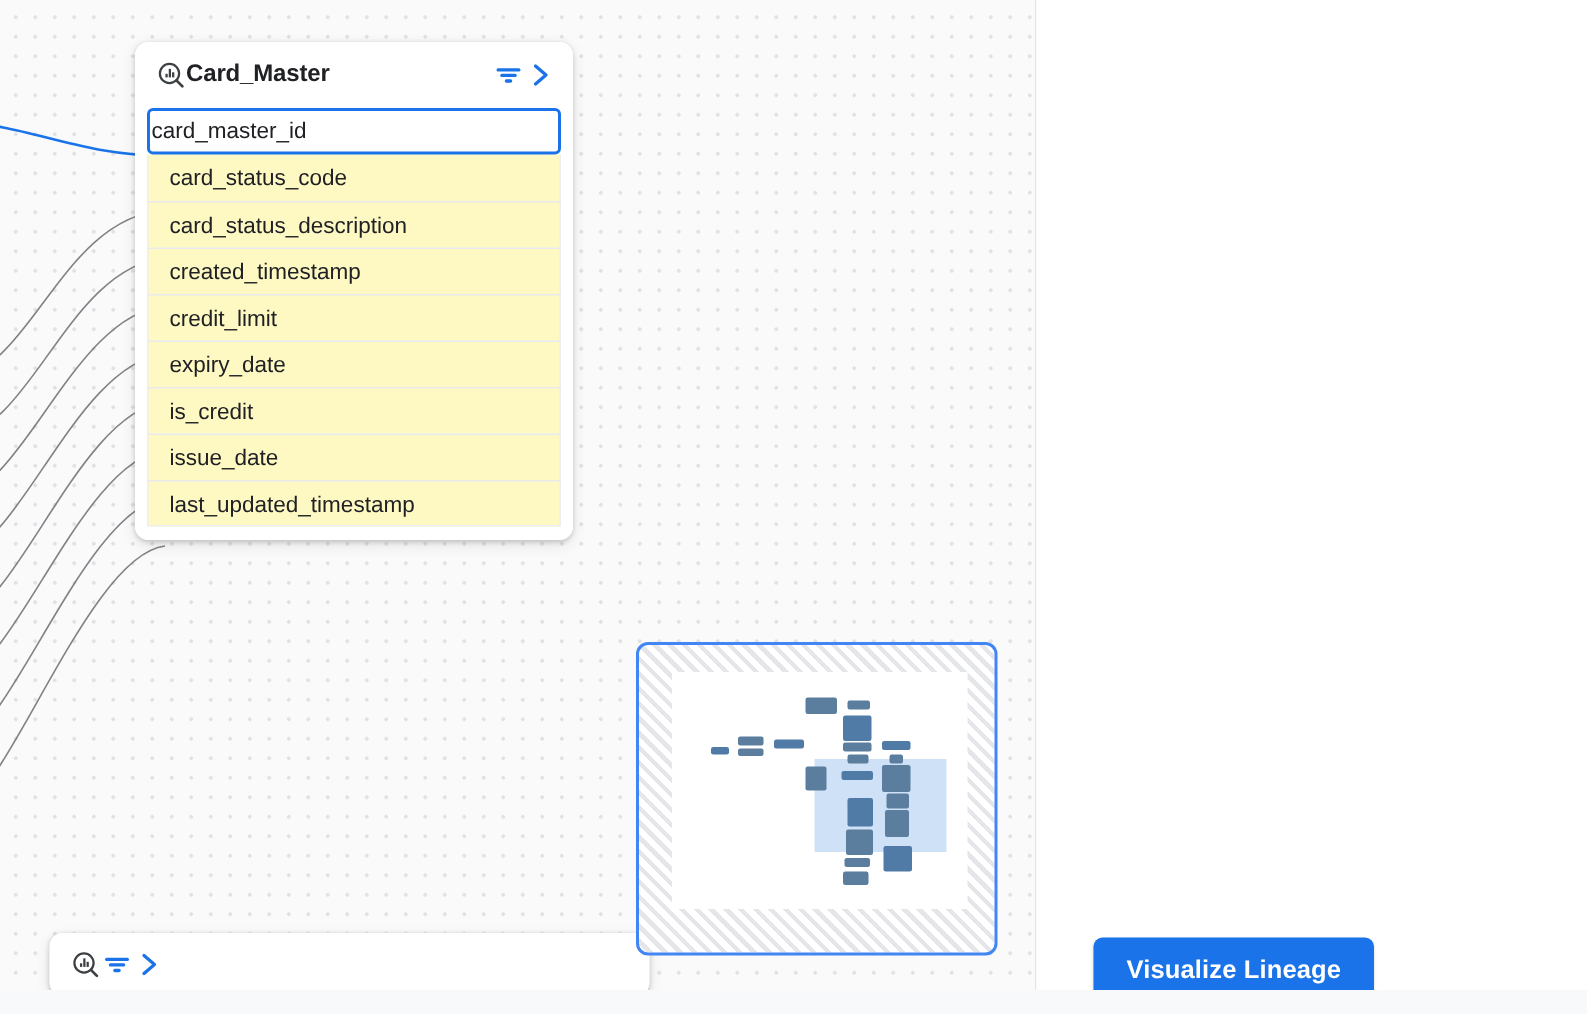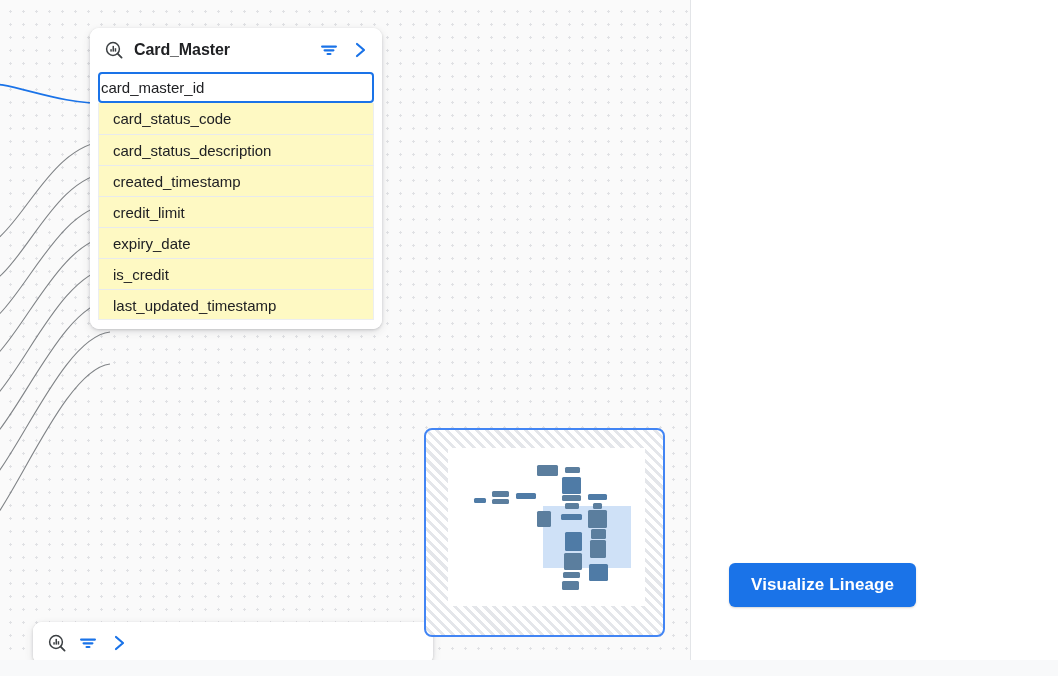--- a/index.html
+++ b/index.html
@@ -62,21 +62,21 @@
     left: 691px;
     top: 0;
     width: 367px;
     height: 660px;
     background: #ffffff;
   }
 
   .lineage-btn {
     position: absolute;
     left: 38px;
-    top: 563px;
+    top: 625px;
     height: 44px;
     padding: 0 22px;
     border: none;
     border-radius: 6px;
     background: #1a73e8;
     color: #ffffff;
     font-family: "Liberation Sans", sans-serif;
     font-size: 17px;
     font-weight: bold;
     letter-spacing: 0.1px;
@@ -105,21 +105,21 @@
     box-shadow: 0 1px 3px rgba(60,64,67,.22), 0 3px 9px rgba(60,64,67,.13);
     overflow: hidden;
   }
 
   .node-header {
     display: flex;
     align-items: center;
     height: 44px;
     padding: 0 12px 0 14px;
     background: #ffffff;
-    gap: 10px;
+    gap: 0;
   }
 
   .node-title {
     flex: 1;
     font-size: 16px;
     font-weight: bold;
     color: #202124;
     white-space: nowrap;
     letter-spacing: -0.1px;
   }
@@ -271,20 +271,21 @@
         </span>
       </div>
       <div class="node-fields">
         <div class="field-row selected">card_master_id</div>
         <div class="field-row">card_status_code</div>
         <div class="field-row">card_status_description</div>
         <div class="field-row">created_timestamp</div>
         <div class="field-row">credit_limit</div>
         <div class="field-row">expiry_date</div>
         <div class="field-row">is_credit</div>
+        <div class="field-row">issue_date</div>
         <div class="field-row">last_updated_timestamp</div>
       </div>
     </div>
 
     <div class="node" id="node-transaction">
       <div class="node-header">
         <span class="icon">
           <svg width="20" height="20" viewBox="0 0 20 20">
             <circle cx="9" cy="9" r="6.4" fill="none" stroke="#3c4043" stroke-width="1.5"></circle>
             <line x1="13.6" y1="13.6" x2="17.6" y2="17.6" stroke="#3c4043" stroke-width="1.8" stroke-linecap="round"></line>

